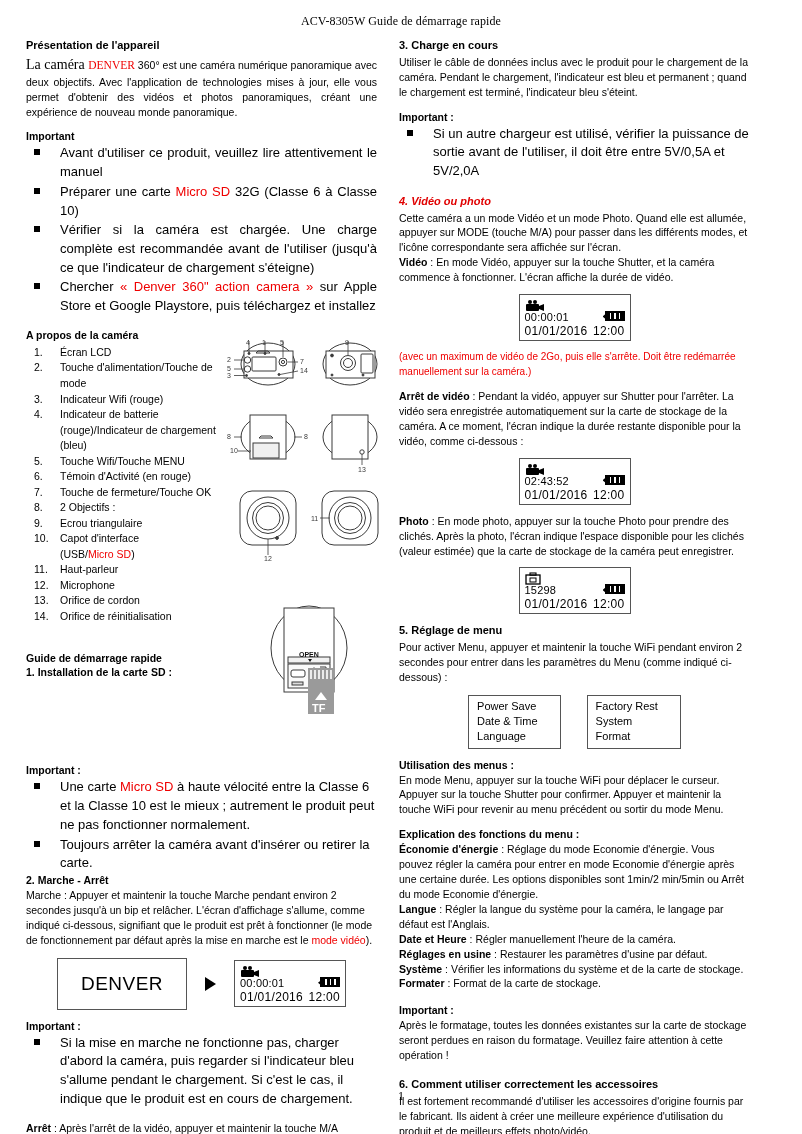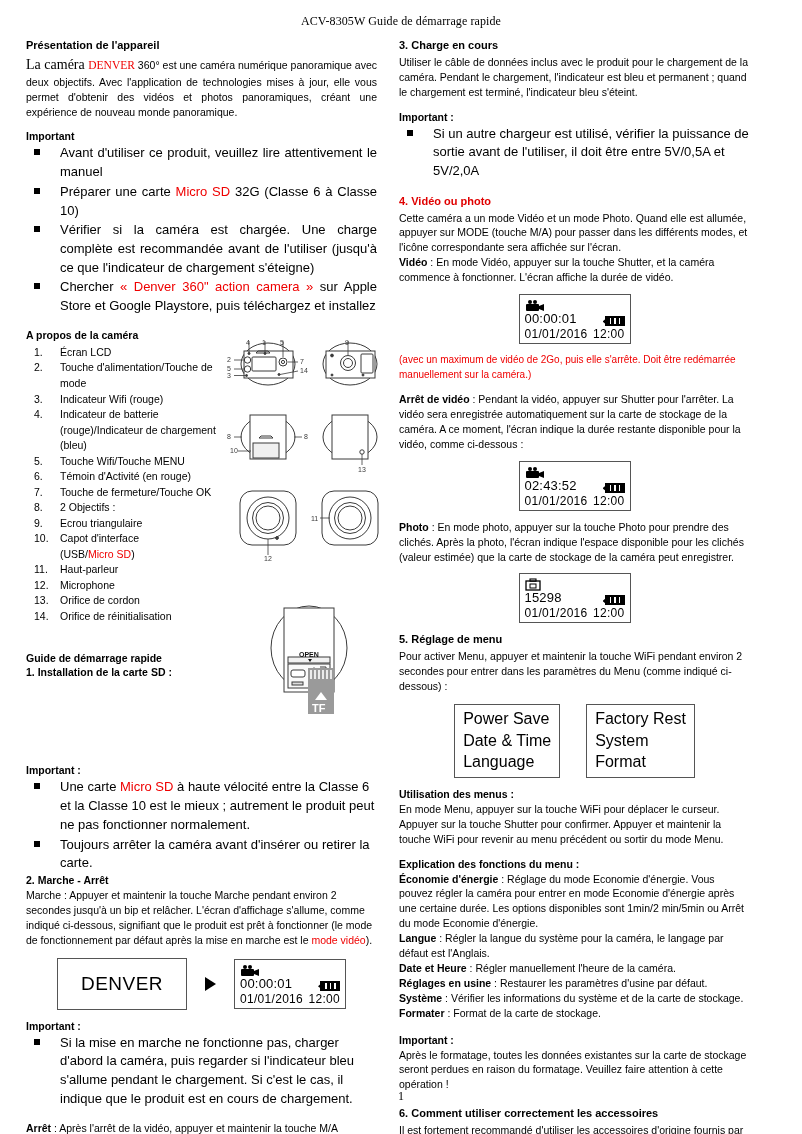--- a/index.html
+++ b/index.html
@@ -23,21 +23,21 @@
   }
 
   .columns { display:flex; gap: 22px; }
   .col { width: 351px; }
   .col-left { }
   .col-right { }
 
   h2.sec {
     font-size: 11px; font-weight: bold; margin: 0 0 2px 0; line-height: 1.35;
   }
-  h2.sec.red { color: #e00000; }
+  h2.sec.red { color: #e00000; font-style: italic; }
 
   p.body {
     font-size: 10.5px; line-height: 1.42; margin: 0 0 0 0; text-align: justify;
   }
   p.body.nj { text-align: left; }
 
   .serif-lead {
     font-family: "Liberation Serif", serif;
     font-size: 14px;
   }
@@ -62,21 +62,21 @@
     position: relative; padding-left: 34px; font-size: 10.5px; line-height: 1.48;
   }
   ol.numlist li .n { position:absolute; left: 8px; }
 
   
   .lcd {
     border: 1.2px solid #555; background:#fff; width: 112px; padding: 3px 5px 2px 5px;
     font-family: "Liberation Sans", sans-serif;
   }
   .lcd .row-icon { height: 13px; }
-  .lcd .big { font-size: 13px; letter-spacing: .2px; display:flex; justify-content: space-between; align-items:flex-end; }
+  .lcd .big { font-size: 11px; letter-spacing: .2px; display:flex; justify-content: space-between; align-items:flex-start; }
   .lcd .small { font-size: 12px; display:flex; justify-content: space-between; letter-spacing: .3px; margin-top: 1px;}
   .lcd-center { display:flex; justify-content:center; margin: 9px 0 9px 0; }
 
   .battery { display:inline-block; position: relative; width: 22px; height: 10px; }
   .battery .b-body { position:absolute; left:2px; top:0; width:20px; height:10px; background:#000; }
   .battery .b-tip { position:absolute; left:0; top:3px; width:3px; height:5px; background:#000;
      clip-path: polygon(100% 0,100% 100%, 0 50%); }
   .battery .seg { position:absolute; top:2px; width:1.6px; height:6px; background:#fff; }
 
   .denver-box {
@@ -86,21 +86,21 @@
   }
   .flow { display:flex; align-items:center; justify-content:center; gap: 18px; margin: 10px 0 6px 0; }
   .tri { width:0;height:0;border-left:11px solid #000;border-top:7px solid transparent;border-bottom:7px solid transparent; }
 
   .goodbye-box {
     border: 1.4px solid #444; width: 110px; height: 45px; margin: 14px auto 0 auto;
     display:flex; align-items:center; justify-content:center; font-size: 13px; letter-spacing:.6px;
   }
 
   .menu-boxes { display:flex; justify-content:center; gap: 26px; margin: 10px 0 10px 0; }
-  .menu-box { border:1.1px solid #555; padding: 3px 8px 4px 8px; font-size: 16px; line-height:1.35; }
+  .menu-box { border:1.1px solid #555; padding: 3px 22px 4px 8px; font-size: 11px; line-height:1.35; }
   .menu-box div { white-space: nowrap; }
   .left-flow { display:flex; align-items:flex-start; }
 
   .page-number {
     position: absolute; bottom: 30px; left:0; right:0; text-align:center;
     font-family:"Liberation Serif", serif; font-size: 12px;
   }
 
   .red-note { color:#ef0000; font-size: 10px; line-height:1.45; margin: 9px 0 10px 0; }
   .spacer-12 { height: 12px; }

